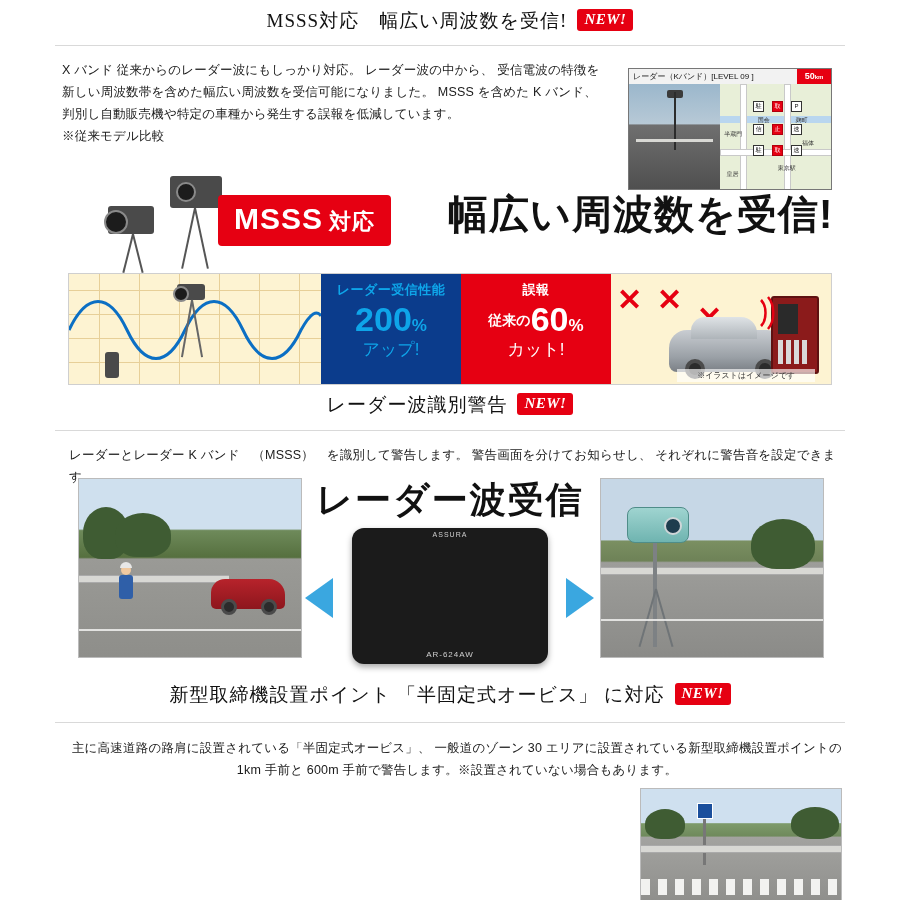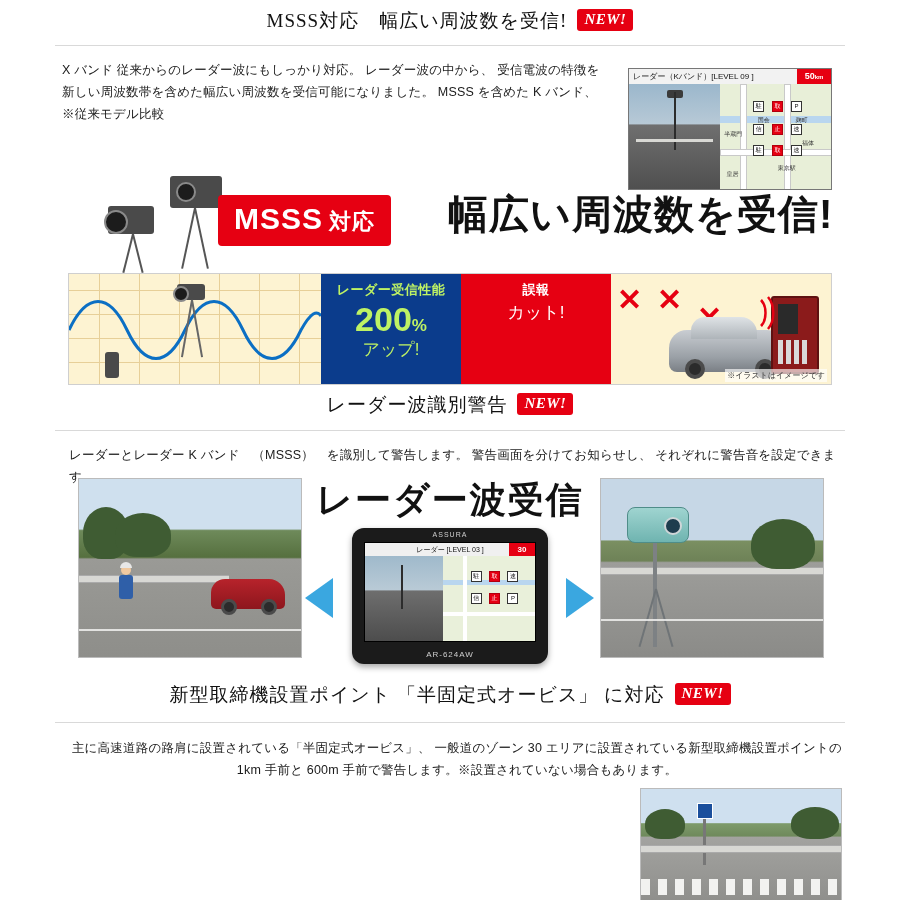--- a/index.html
+++ b/index.html
@@ -219,21 +219,21 @@
   }
   .wave {
     position: absolute;
     left: 0; top: 10px;
     width: 252px; height: 92px;
   }
   .panel-blue {
     position: relative;
     width: 140px;
     background: #0b3c8c;
-    color: #bef264;
+    color: #0ea5e9;
     text-align: center;
   }
   .panel-red {
     position: relative;
     width: 150px;
     background: #e60012;
     color: #fff;
     text-align: center;
   }
   .panel-label {
@@ -306,25 +306,25 @@
     background: #2a2a2a;
   }
   .vending .btns {
     position: absolute;
     left: 5px; top: 42px;
     width: 32px; height: 24px;
     background: repeating-linear-gradient(90deg,#d9d9d9 0 5px,#8b1b1b 5px 8px);
   }
   .note {
     position: absolute;
-    right: 4px; bottom: 2px;
+    right: 16px; bottom: 2px;
     font-size: 8px;
     color: #333;
     background: rgba(255,255,255,0.65);
-    padding: 1px 2px;
+    padding: 1px 20px;
   }
 
   
   .photo {
     position: absolute;
     border: 1px solid #bbb;
     overflow: hidden;
   }
   .photo-left {
     left: 78px; top: 478px; width: 222px; height: 178px;
@@ -475,20 +475,21 @@
 
   <div class="section-title" style="top:8px;">
     <span>MSSS対応　幅広い周波数を受信!</span><span class="newbadge">NEW!</span>
   </div>
 
   <div class="hr" style="top:45px;"></div>
 
   <div class="body-text" style="left:62px; top:60px; width:560px;">
     <div>X バンド 従来からのレーダー波にもしっかり対応。 レーダー波の中から、 受信電波の特徴を</div>
     <div>新しい周波数帯を含めた幅広い周波数を受信可能になりました。 MSSS を含めた K バンド、</div>
+    <div>判別し自動販売機や特定の車種から発生する誤報を低減しています。</div>
     <div>※従来モデル比較</div>
   </div>
 
   <div class="navshot" style="left:628px; top:68px; width:202px; height:120px;">
     <div class="nav-header">レーダー（Kバンド）[LEVEL 09 ]</div>
     <div class="nav-level">
       <span>50</span><span style="font-size:6px">km</span>
     </div>
     <div class="nav-photo">
       <div class="cam"></div>
@@ -566,20 +567,23 @@
       <div class="panel-blue">
         <div class="panel-label">レーダー受信性能</div>
         <div class="bignum">
           <span>200</span><span class="pct">%</span>
         </div>
         <div class="sub-word">アップ!</div>
       </div>
 
       <div class="panel-red">
         <div class="panel-label">誤報</div>
+        <div class="bignum">
+          <span style="font-size:14px;vertical-align:6px;">従来の</span><span>60</span><span class="pct">%</span>
+        </div>
         <div class="sub-word">カット!</div>
       </div>
 
       <div class="panel-illus">
         <div class="xmark" style="left:6px; top:8px;">✕</div>
         <div class="xmark" style="left:46px; top:8px;">✕</div>
         <div class="xmark" style="left:86px; top:26px;">✕</div>
         <div class="car">
           <div class="wheel" style="left:16px;"></div>
           <div class="wheel" style="right:14px;"></div>
@@ -634,40 +638,20 @@
     <div class="leg" style="left:54px; top:110px; height:60px; background:#6f7477; transform:rotate(-16deg);"></div>
     <div class="tree" style="left:150px; top:40px; width:64px; height:50px;"></div>
     <div class="road-line" style="top:140px;"></div>
   </div>
 
   <div class="arrow arrow-left"></div>
   <div class="arrow arrow-right"></div>
 
   <div class="device">
     <div class="brand">ASSURA</div>
-    <div class="screen">
-      <div class="dev-bar">
-        <span>レーダー [LEVEL 03 ]</span>
-        <span class="lv">30</span>
-      </div>
-      <div style="position:absolute;left:0;top:13px;width:46%;bottom:0;background:linear-gradient(180deg,#9fb9cb 0%,#b9cad6 40%,#6e6e6e 41%,#4d4d4d 100%);">
-        <div style="position:absolute;left:46%;top:10%;width:2px;height:52%;background:#2c2c2c;"></div>
-      </div>
-      <div style="position:absolute;right:0;top:13px;width:54%;bottom:0;background:#e9f0da;">
-        <div style="position:absolute;left:0;top:28%;width:100%;height:5px;background:#b9d6ef;"></div>
-        <div style="position:absolute;left:22%;top:0;width:4px;height:100%;background:#fff;"></div>
-        <div style="position:absolute;left:0;top:66%;width:100%;height:4px;background:#fff;"></div>
-        <div class="mark" style="left:30%;top:18%;">駐</div>
-        <div class="mark red" style="left:50%;top:18%;">取</div>
-        <div class="mark" style="left:70%;top:18%;">速</div>
-        <div class="mark" style="left:30%;top:44%;">信</div>
-        <div class="mark red" style="left:50%;top:44%;">止</div>
-        <div class="mark" style="left:70%;top:44%;">P</div>
-      </div>
-    </div>
     <div class="model">AR-624AW</div>
   </div>
 
   <div class="section-title" style="top:682px;">
     <span>新型取締機設置ポイント 「半固定式オービス」 に対応</span><span class="newbadge">NEW!</span>
   </div>
 
   <div class="hr" style="top:722px;"></div>
 
   <div class="body-text" style="left:62px; top:738px; width:790px;text-align:center;">

